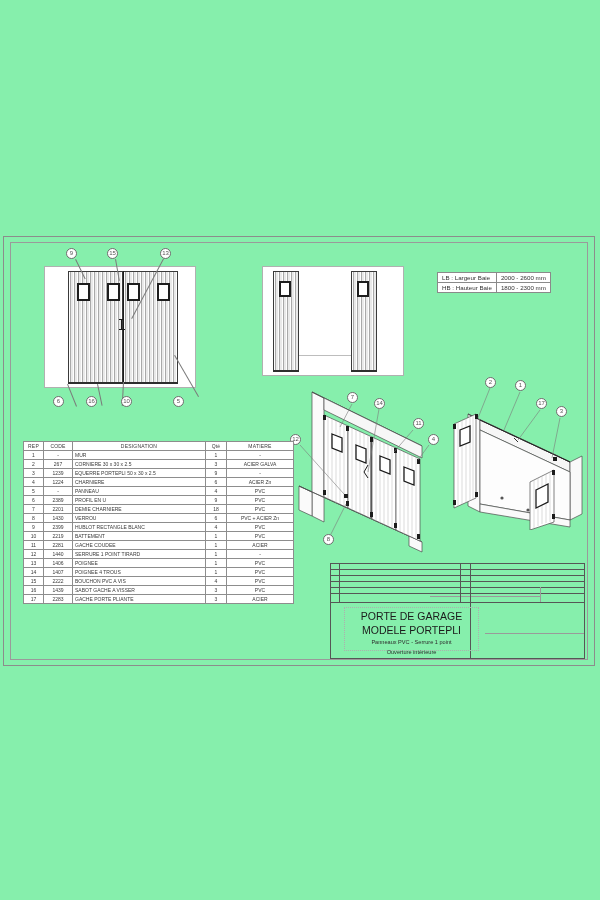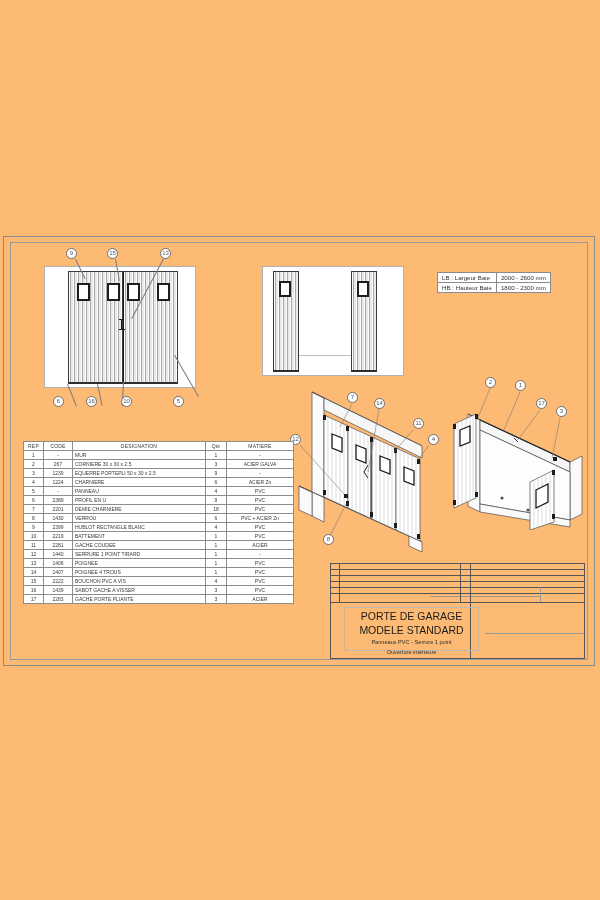--- a/index.html
+++ b/index.html
@@ -1,17 +1,17 @@
 <!DOCTYPE html>
 <html><head>
 <meta charset="utf-8">
 <style>
   html,body{margin:0;padding:0;background:#ffffff;}
   body{width:600px;height:900px;font-family:"Liberation Sans",sans-serif;color:#222;overflow:hidden;}
-  #sheet{position:absolute;left:0;top:0;width:600px;height:900px;background:#fdba74;}
+  #sheet{position:absolute;left:0;top:0;width:600px;height:900px;background:#86efac;}
   .outer-border{position:absolute;left:3px;top:236px;width:592px;height:430px;border:1px solid #8c8c8c;box-sizing:border-box;}
   .inner-border{position:absolute;left:10px;top:242px;width:578px;height:418px;border:1px solid #9a9a9a;box-sizing:border-box;}
   .ln{position:absolute;background:#4a4a4a;}
   .balloon{position:absolute;width:11px;height:11px;border:1px solid #6d6d6d;border-radius:50%;
            font-size:6px;line-height:9px;text-align:center;color:#555;background:#fff;box-sizing:border-box;}
   .leader{position:absolute;background:#7a7a7a;transform-origin:0 0;height:1px;}
 
   
   #elev1{position:absolute;left:44px;top:266px;width:150px;height:120px;border:1px solid #b0b0b0;background:#fff;}
   .door-panel{position:absolute;top:4px;bottom:4px;background:
@@ -414,19 +414,19 @@
     <div class="tb-line" style="left:100px;top:33px;width:110px;background:#9a9a9a;"></div>
     <div class="tb-vline" style="left:0;top:0;height:95px;"></div>
     <div class="tb-vline" style="left:9px;top:0;height:39px;"></div>
     <div class="tb-vline" style="left:130px;top:0;height:39px;"></div>
     <div class="tb-vline" style="left:140px;top:0;height:95px;"></div>
     <div class="tb-vline" style="left:210px;top:24px;height:15px;background:#9a9a9a;"></div>
     <div class="tb-vline" style="left:254px;top:0;height:95px;"></div>
 
     <div id="tb-name">
       <div class="t1">PORTE DE GARAGE</div>
-      <div class="t1">MODELE STANDARD</div>
+      <div class="t1">MODELE PORTEPLI</div>
       <div class="t2">Panneaux PVC - Serrure 1 point</div>
       <div class="t2">Ouverture intérieure</div>
     </div>
   </div>
 
 </div>
 
 </body></html>

